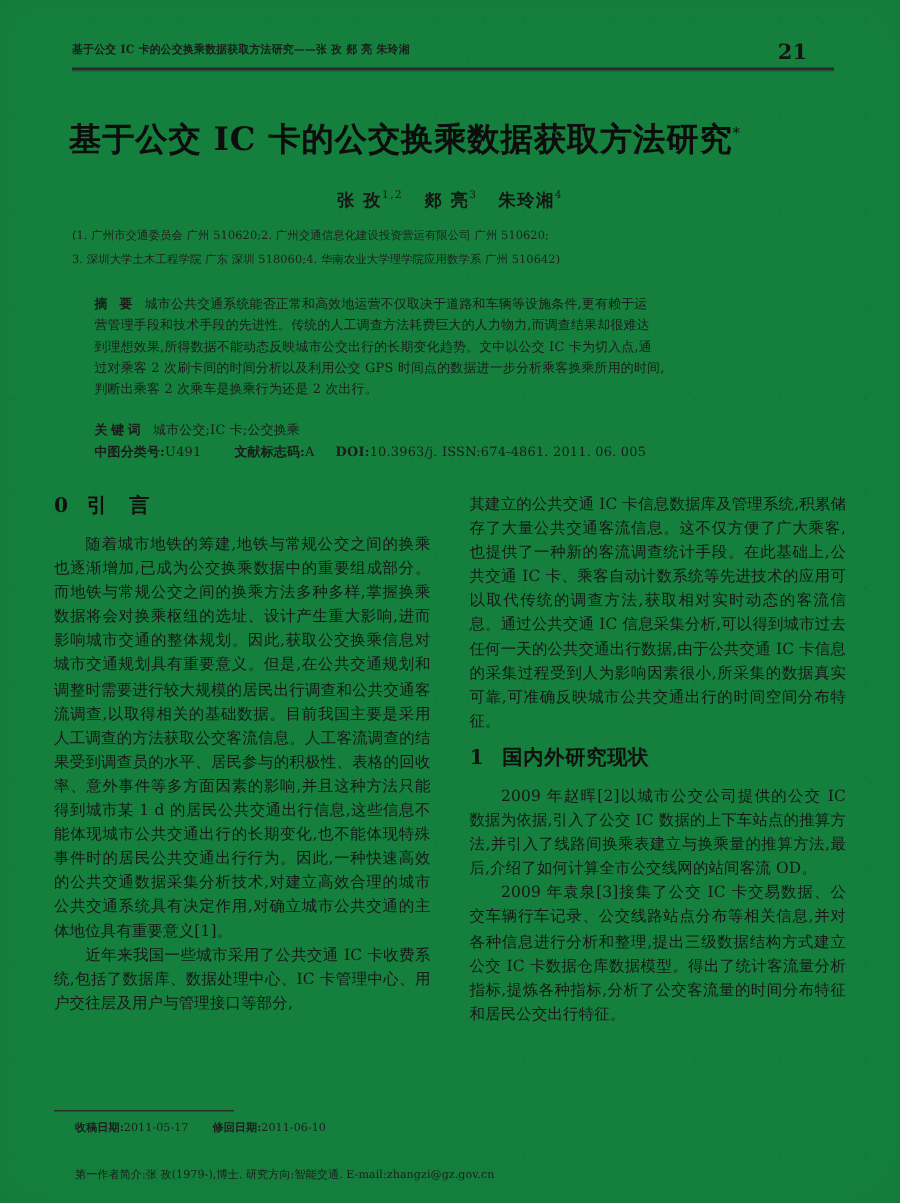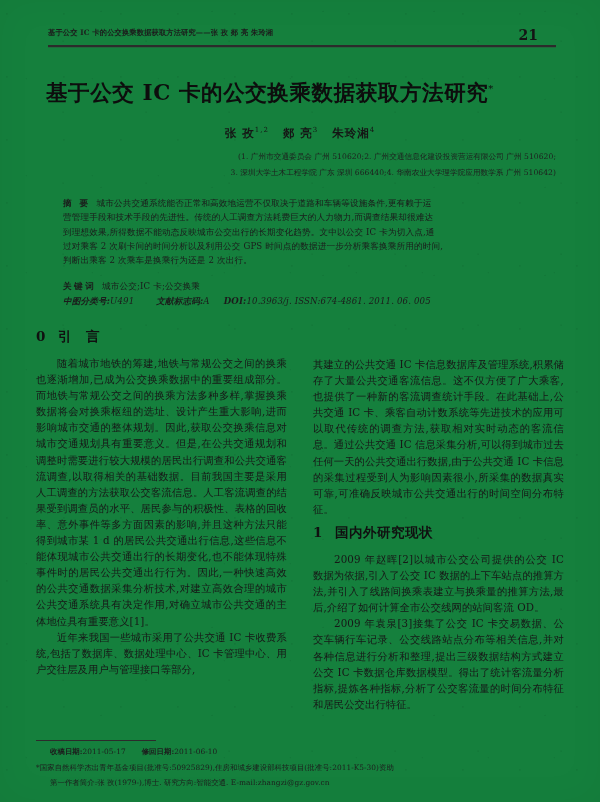--- a/index.html
+++ b/index.html
@@ -99,21 +99,21 @@
     letter-spacing: 1px;
     color: #151515;
   }
   .authors sup { font-size: 7px; font-weight: normal; }
   .au-gap { display: inline-block; width: 14px; }
 
   .affil {
     position: absolute;
     left: 48px;
     width: 508px;
-    text-align: right;
+    text-align: left;
     font-size: 7.6px;
     letter-spacing: 0.05px;
     color: #1e1e1e;
     white-space: nowrap;
   }
   .affil-1 { top: 152px; }
   .affil-2 { top: 168px; }
 
   
   .absblock {
@@ -144,34 +144,33 @@
     white-space: nowrap;
   }
   .clsline {
     position: absolute;
     left: 63px;
     top: 296px;
     font-size: 8.6px;
     letter-spacing: 0.15px;
     color: #1b1b1b;
     white-space: nowrap;
-    font-style: italic;
   }
   .clsline .gap { display: inline-block; width: 22px; }
   .clsline .gap-s { display: inline-block; width: 14px; }
   .bold { font-weight: bold; }
 
   
   .col {
     position: absolute;
     top: 328px;
     width: 251px;
   }
   .col-left  { left: 36px; }
-  .col-right { left: 313px; margin-top: 28px; }
+  .col-right { left: 313px; }
 
   .sec-h {
     font-size: 13.5px;
     font-weight: bold;
     letter-spacing: 0.5px;
     color: #101010;
     margin: 0 0 7px 0;
     height: 20px;
   }
   .sec-h .num { margin-right: 12px; }
@@ -244,21 +243,21 @@
     <div class="runhead-text">基于公交 IC 卡的公交换乘数据获取方法研究——张  孜  郯  亮  朱玲湘</div>
     <div class="runhead-page">21</div>
   </div>
   <div class="rule"></div>
 
   <div class="title"><span>基于公交 IC 卡的公交换乘数据获取方法研究</span><span class="star">*</span></div>
 
   <div class="authors"><span>张  孜</span><sup>1,2</sup><span class="au-gap"></span><span>郯  亮</span><sup>3</sup><span class="au-gap"></span><span>朱玲湘</span><sup>4</sup></div>
 
   <div class="affil affil-1">(1. 广州市交通委员会  广州 510620;2. 广州交通信息化建设投资营运有限公司  广州 510620;</div>
-  <div class="affil affil-2">3. 深圳大学土木工程学院  广东 深圳 666440;4. 华南农业大学理学院应用数学系  广州 510642)</div>
+  <div class="affil affil-2">3. 深圳大学土木工程学院  广东 深圳 518060;4. 华南农业大学理学院应用数学系  广州 510642)</div>
 
   <div class="absblock">
     <div class="absline"><span class="lbl">摘  要</span>&nbsp;&nbsp;<span>城市公共交通系统能否正常和高效地运营不仅取决于道路和车辆等设施条件,更有赖于运</span></div>
     <div class="absline">营管理手段和技术手段的先进性。传统的人工调查方法耗费巨大的人力物力,而调查结果却很难达</div>
     <div class="absline">到理想效果,所得数据不能动态反映城市公交出行的长期变化趋势。文中以公交 IC 卡为切入点,通</div>
     <div class="absline">过对乘客 2 次刷卡间的时间分析以及利用公交 GPS 时间点的数据进一步分析乘客换乘所用的时间,</div>
     <div class="absline">判断出乘客 2 次乘车是换乘行为还是 2 次出行。</div>
   </div>
 
   <div class="kwline"><span class="lbl">关键词</span>&nbsp;&nbsp;<span>城市公交;IC 卡;公交换乘</span></div>
@@ -273,18 +272,17 @@
 
   <div class="col col-right">
     <p class="para">其建立的公共交通 IC 卡信息数据库及管理系统,积累储存了大量公共交通客流信息。这不仅方便了广大乘客,也提供了一种新的客流调查统计手段。在此基础上,公共交通 IC 卡、乘客自动计数系统等先进技术的应用可以取代传统的调查方法,获取相对实时动态的客流信息。通过公共交通 IC 信息采集分析,可以得到城市过去任何一天的公共交通出行数据,由于公共交通 IC 卡信息的采集过程受到人为影响因素很小,所采集的数据真实可靠,可准确反映城市公共交通出行的时间空间分布特征。</p>
     <div class="sec-h" style="margin-top:7px"><span class="num">1</span><span>国内外研究现状</span></div>
     <p class="para ind">2009 年赵晖[2]以城市公交公司提供的公交 IC 数据为依据,引入了公交 IC 数据的上下车站点的推算方法,并引入了线路间换乘表建立与换乘量的推算方法,最后,介绍了如何计算全市公交线网的站间客流 OD。</p>
     <p class="para ind">2009 年袁泉[3]接集了公交 IC 卡交易数据、公交车辆行车记录、公交线路站点分布等相关信息,并对各种信息进行分析和整理,提出三级数据结构方式建立公交 IC 卡数据仓库数据模型。得出了统计客流量分析指标,提炼各种指标,分析了公交客流量的时间分布特征和居民公交出行特征。</p>
   </div>
 
   <div class="foot-rule"></div>
   <div class="foot foot-1"><b>收稿日期:</b><span>2011-05-17</span><span class="fgap"></span><b>修回日期:</b><span>2011-06-10</span></div>
-  <div class="foot foot-2">*国家自然科学杰出青年基金项目(批准号:50925829),住房和城乡建设部科技项目(批准号:2011-K5-30)资助</div>
   <div class="foot foot-3">第一作者简介:张  孜(1979-),博士. 研究方向:智能交通. E-mail:zhangzi@gz.gov.cn</div>
 
   <div class="speckle"></div>
   <div class="edge"></div>
 </div>
 
 </body></html>

